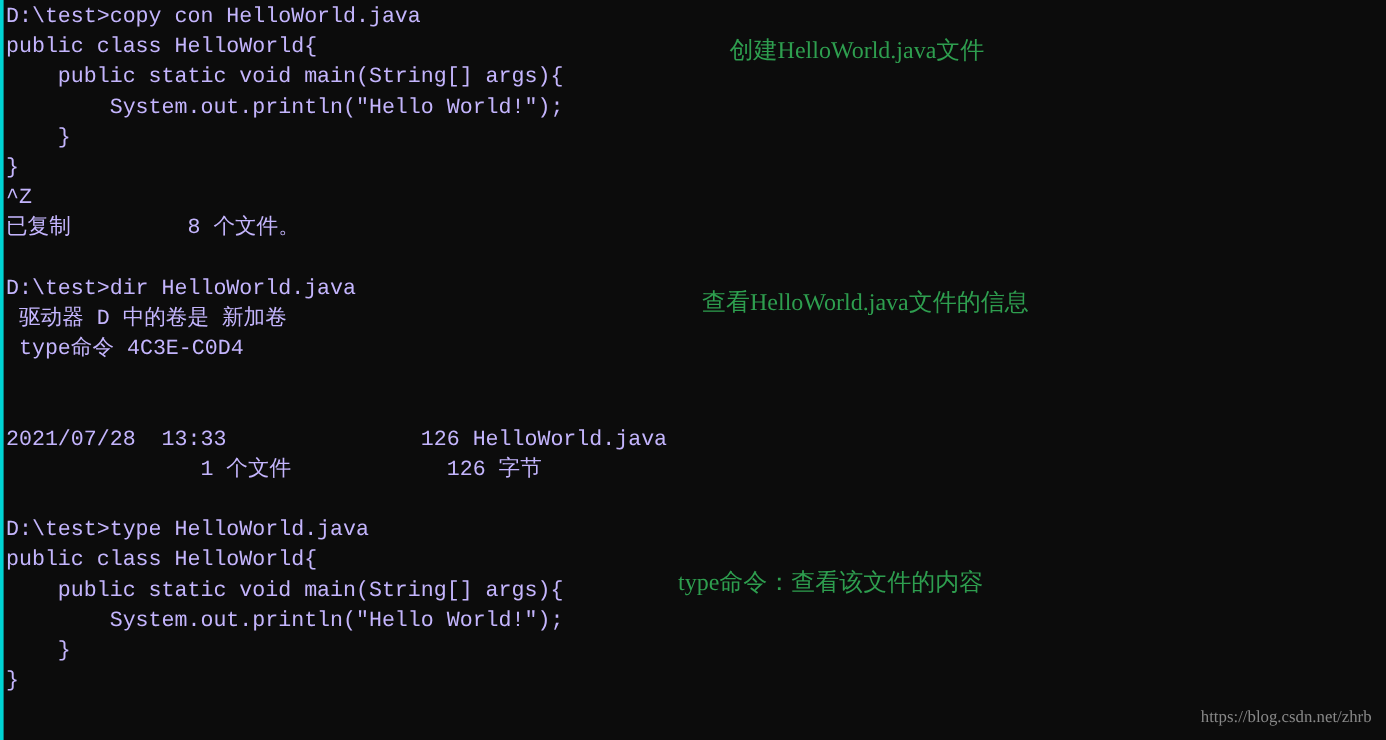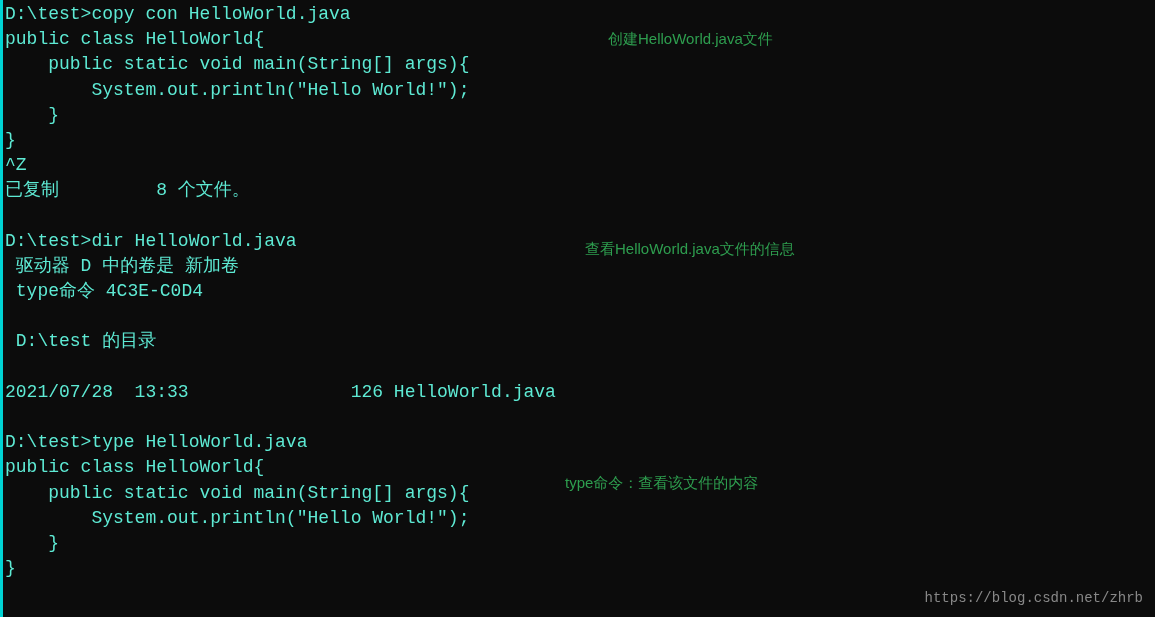--- a/index.html
+++ b/index.html
@@ -16,71 +16,71 @@
       font-size: 18px;
       color: #e0e0e0;
       position: relative;
       overflow: hidden;
       line-height: 1.4;
       padding-top: 2px;
       padding-left: 2px;
     }
     .terminal-line {
       white-space: pre;
-      color: #5eead4;
+      color: #c4b5fd;
     }
     .annotation {
       position: absolute;
       color: #2e9e4f;
-      font-family: Liberation Sans, sans-serif;
-      font-size: 15px;
+      font-family: Liberation Serif, serif;
+      font-size: 20px;
       font-weight: 500;
     }
     .annotation-1 {
       top: 28px;
       left: 605px;
     }
     .annotation-2 {
       top: 238px;
       left: 582px;
     }
     .annotation-3 {
       top: 472px;
       left: 562px;
       text-align: center;
     }
     .watermark {
       position: absolute;
       bottom: 8px;
       right: 12px;
       color: #888888;
-      font-family: Liberation Mono, monospace;
+      font-family: Liberation Serif, serif;
       font-size: 14px;
     }
   </style>
 </head>
 <body>
 
 <div id="terminal-container">
     <div class="terminal-line">D:\test&gt;copy con HelloWorld.java</div>
     <div class="terminal-line">public class HelloWorld{</div>
     <div class="terminal-line">    public static void main(String[] args){</div>
     <div class="terminal-line">        System.out.println("Hello World!");</div>
     <div class="terminal-line">    }</div>
     <div class="terminal-line">}</div>
     <div class="terminal-line">^Z</div>
     <div class="terminal-line">已复制         8 个文件。</div>
     <div class="terminal-line">&nbsp;</div>
     <div class="terminal-line">D:\test&gt;dir HelloWorld.java</div>
     <div class="terminal-line"> 驱动器 D 中的卷是 新加卷</div>
     <div class="terminal-line"> type命令 4C3E-C0D4</div>
     <div class="terminal-line">&nbsp;</div>
-    <div class="terminal-line"> D:\test 的目录</div>
     <div class="terminal-line">&nbsp;</div>
     <div class="terminal-line">2021/07/28  13:33               126 HelloWorld.java</div>
+    <div class="terminal-line">               1 个文件            126 字节</div>
     <div class="terminal-line">&nbsp;</div>
     <div class="terminal-line">D:\test&gt;type HelloWorld.java</div>
     <div class="terminal-line">public class HelloWorld{</div>
     <div class="terminal-line">    public static void main(String[] args){</div>
     <div class="terminal-line">        System.out.println("Hello World!");</div>
     <div class="terminal-line">    }</div>
     <div class="terminal-line">}</div>
   </div>
 
 <div class="annotation annotation-1">创建HelloWorld.java文件</div>

